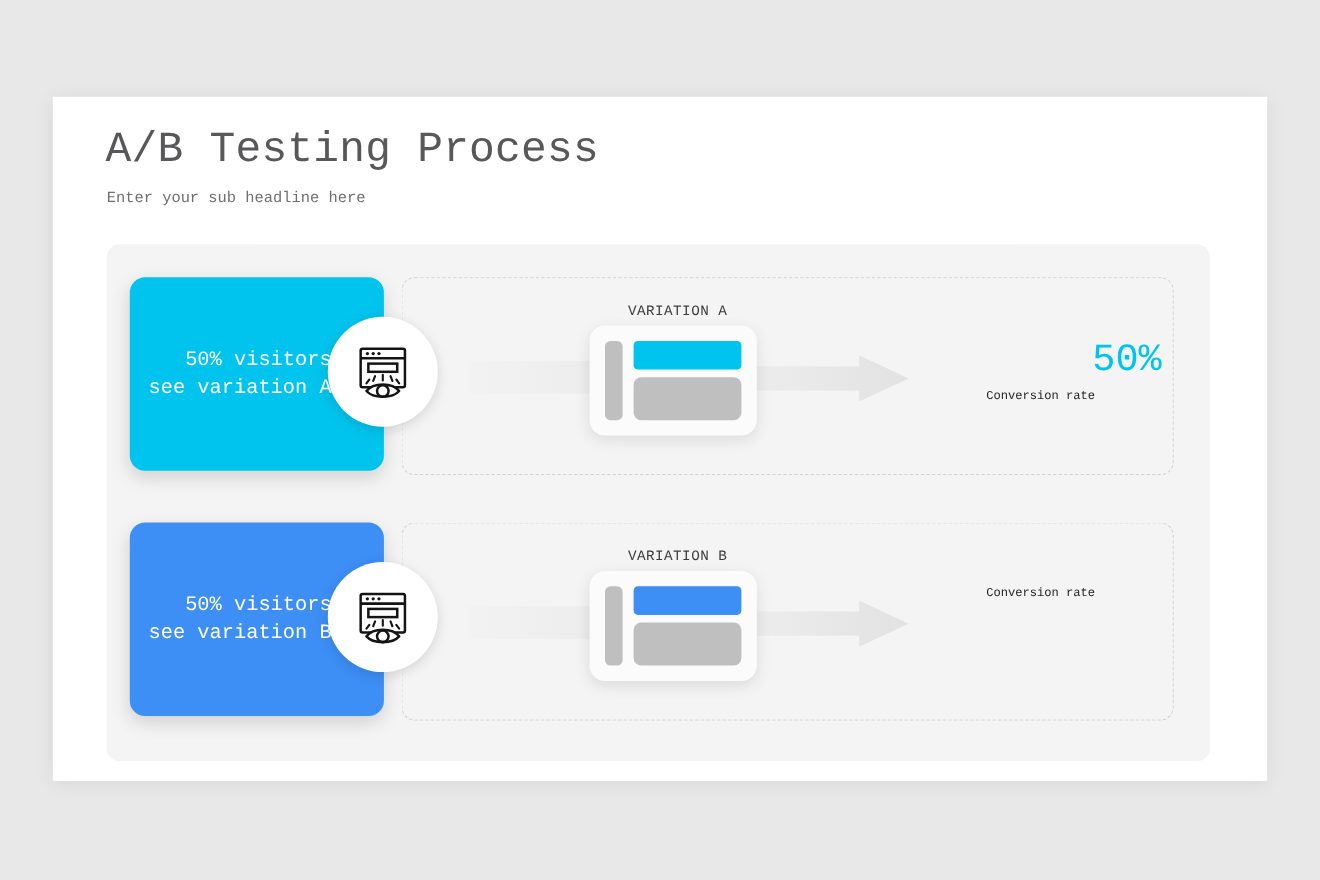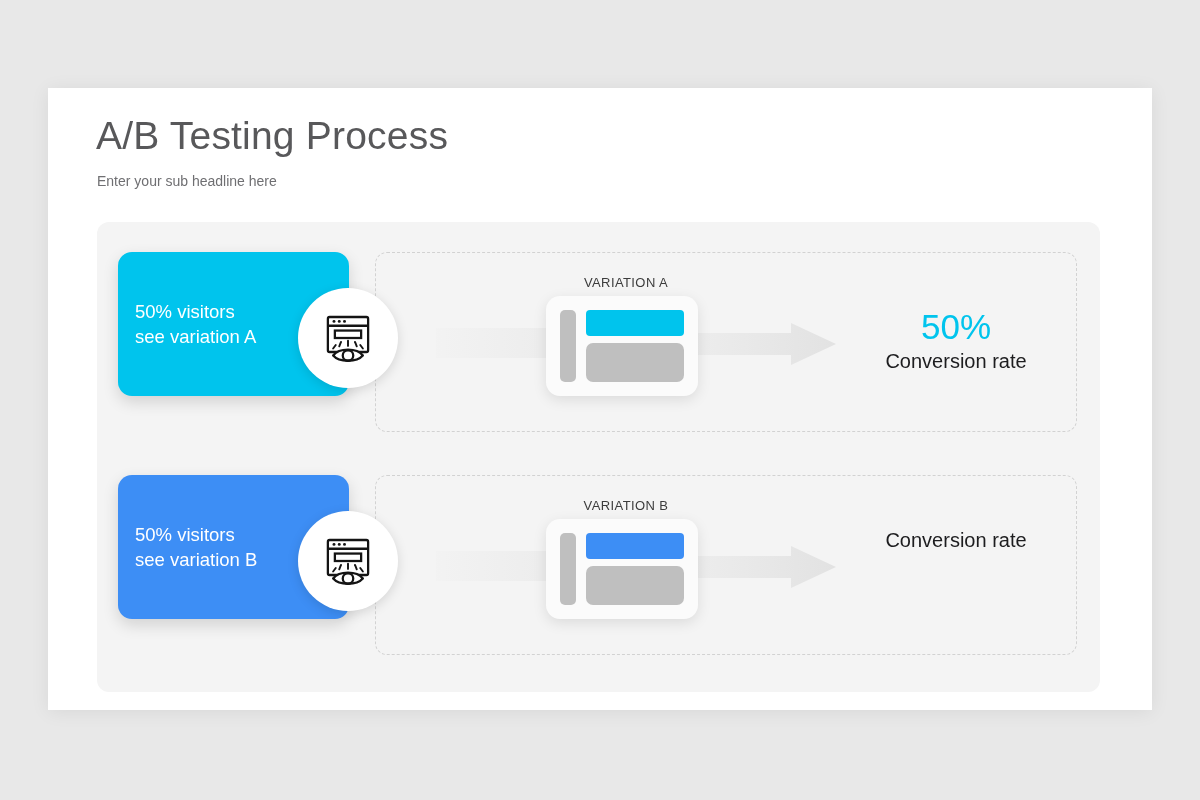--- a/index.html
+++ b/index.html
@@ -16,20 +16,21 @@
 
   
   .slide {
     position: absolute;
     left: 48px;
     top: 88px;
     width: 1104px;
     height: 622px;
     background: #ffffff;
     box-shadow: 0 2px 18px rgba(0,0,0,0.07);
+    font-family: Liberation Mono, monospace;
   }
 
   .page-title {
     position: absolute;
     left: 48px;
     top: 26px;
     font-size: 39px;
     font-weight: 400;
     color: #58585a;
     letter-spacing: 0.2px;
@@ -65,24 +66,25 @@
   }
   .row-a { top: 30px; }
   .row-b { top: 253px; }
 
   
   .visitor-card {
     position: absolute;
     left: 21px;
     top: 0;
     width: 231px;
-    height: 144px;
+    height: 176px;
     border-radius: 14px;
     box-shadow: 0 6px 16px rgba(0,0,0,0.14);
     z-index: 4;
+    text-align: right;
   }
   .visitor-card-text {
     position: absolute;
     left: 17px;
     top: 50%;
     transform: translateY(-50%);
     font-size: 18.5px;
     line-height: 25px;
     color: #ffffff;
     white-space: pre-line;
@@ -101,21 +103,21 @@
     z-index: 6;
     display: flex;
     align-items: center;
     justify-content: center;
   }
   .icon-circle svg { display: block; }
 
   
   .variation-panel {
     position: absolute;
-    left: 278px;
+    left: 268px;
     top: 0;
     width: 702px;
     height: 180px;
     border: 1.4px dashed #d2d2d2;
     border-radius: 12px;
     background: transparent;
     box-sizing: border-box;
   }
   
   .variation-label-inner {
@@ -195,21 +197,21 @@
     top: 52px;
     width: 220px;
     text-align: center;
   }
   .stat-value {
     font-size: 35px;
     font-weight: 400;
     line-height: 44px;
   }
   .stat-label {
-    font-size: 20px;
+    font-size: 11px;
     color: #1d1d1f;
     line-height: 24px;
   }
 </style>
 </head>
 <body style="background: rgb(232, 232, 232);">
 
 <div class="slide">
 
   <div class="page-title">A/B Testing Process</div>
@@ -261,21 +263,21 @@
               <linearGradient id="arrGradA" x1="0" y1="0" x2="1" y2="0">
                 <stop offset="0" stop-color="#ededed"></stop>
                 <stop offset="1" stop-color="#e2e2e2"></stop>
               </linearGradient>
             </defs>
             <path d="M0 10 L100 10 L100 0 L145 21 L100 42 L100 32 L0 32 Z" fill="url(#arrGradA)"></path>
           </svg>
         </div>
 
         <div class="stat">
-          <div class="stat-value" style="color: rgb(0, 196, 237);">50%</div>
+          <div class="stat-value" style="color: rgb(0, 196, 237); text-align: right;">50%</div>
           <div class="stat-label">Conversion rate</div>
         </div>
       </div>
     </div>
 
     <div class="row row-b">
 
       <div class="visitor-card" style="background: rgb(61, 142, 245);">
         <div class="visitor-card-text">50% visitors
 see variation B</div>

